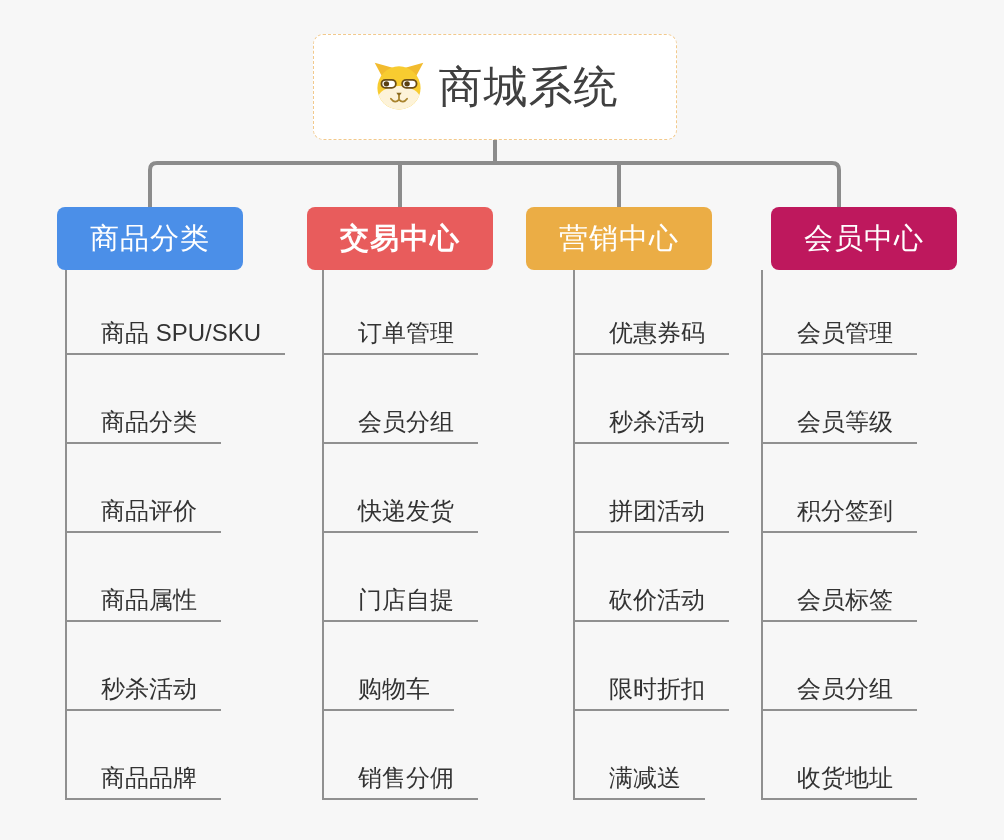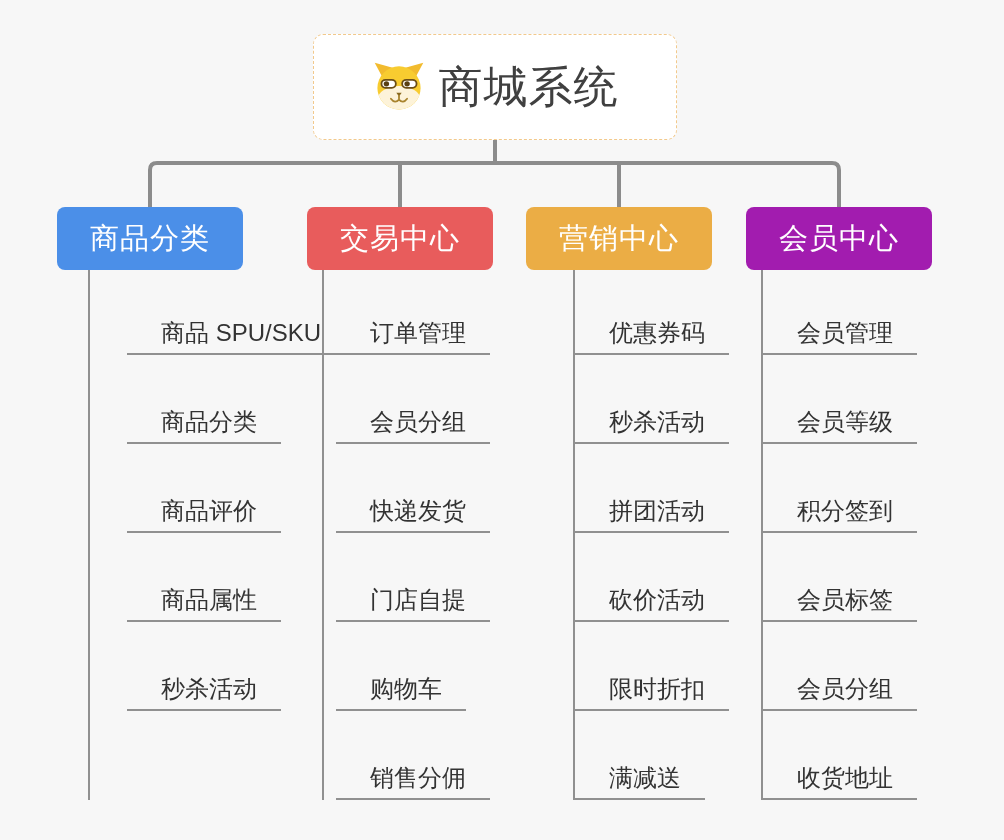--- a/index.html
+++ b/index.html
@@ -52,34 +52,34 @@
     display: flex;
     align-items: center;
     justify-content: center;
     color: #ffffff;
     font-size: 29px;
     letter-spacing: 1px;
     z-index: 2;
     white-space: nowrap;
   }
   .branch-1 { left: 57px;  }
-  .branch-2 { left: 307px; }
+  .branch-2 { left: 307px; font-weight: bold; }
   .branch-3 { left: 526px; }
   .branch-4 { left: 746px; }
 
   
   .leaf-col {
     position: absolute;
     top: 270px;
     height: 530px;
     border-left: 2px solid #909090;
     z-index: 1;
   }
-  .col-1 { left: 88px; padding-left: 37px;  }
-  .col-2 { left: 322px; padding-left: 12px; }
+  .col-1 { left: 65px;  }
+  .col-2 { left: 322px; }
   .col-3 { left: 541px; margin-left: 32px; }
   .col-4 { left: 761px; }
 
   .leaf-item {
     height: 89px;
     width: fit-content;
     display: flex;
     align-items: flex-end;
     border-bottom: 2px solid #909090;
     padding: 0 24px 4px 34px;
@@ -125,30 +125,31 @@
 
   <div class="branch-node branch-1" style="background: rgb(75, 143, 232);">
     <span>商品分类</span>
   </div>
   <div class="branch-node branch-2" style="background: rgb(232, 92, 92);">
     <span>交易中心</span>
   </div>
   <div class="branch-node branch-3" style="background: rgb(235, 173, 69);">
     <span>营销中心</span>
   </div>
-  <div class="branch-node branch-4" style="background: #a21caf;">
+  <div class="branch-node branch-4" style="background: #be185d; margin-left: 25px;">
     <span>会员中心</span>
   </div>
 
   <div class="leaf-col col-1">
     <div class="leaf-item">商品 SPU/SKU</div>
     <div class="leaf-item">商品分类</div>
     <div class="leaf-item">商品评价</div>
     <div class="leaf-item">商品属性</div>
     <div class="leaf-item">秒杀活动</div>
+    <div class="leaf-item">商品品牌</div>
   </div>
 
   <div class="leaf-col col-2">
     <div class="leaf-item">订单管理</div>
     <div class="leaf-item">会员分组</div>
     <div class="leaf-item">快递发货</div>
     <div class="leaf-item">门店自提</div>
     <div class="leaf-item">购物车</div>
     <div class="leaf-item">销售分佣</div>
   </div>

